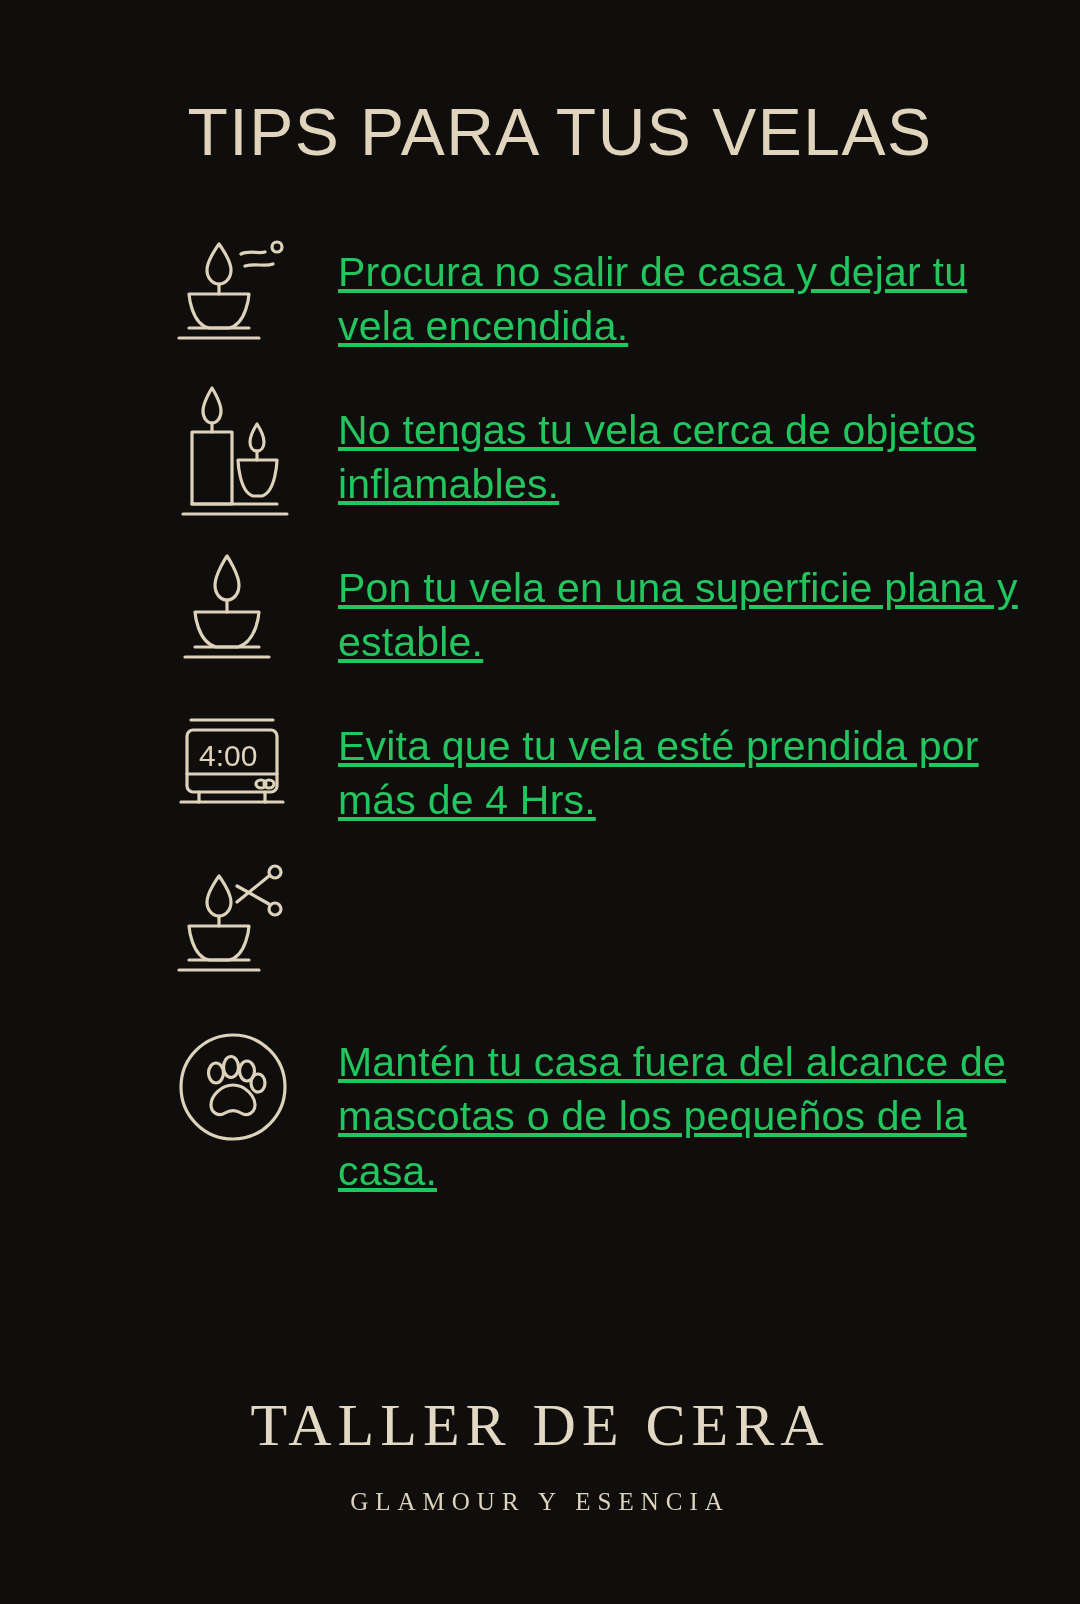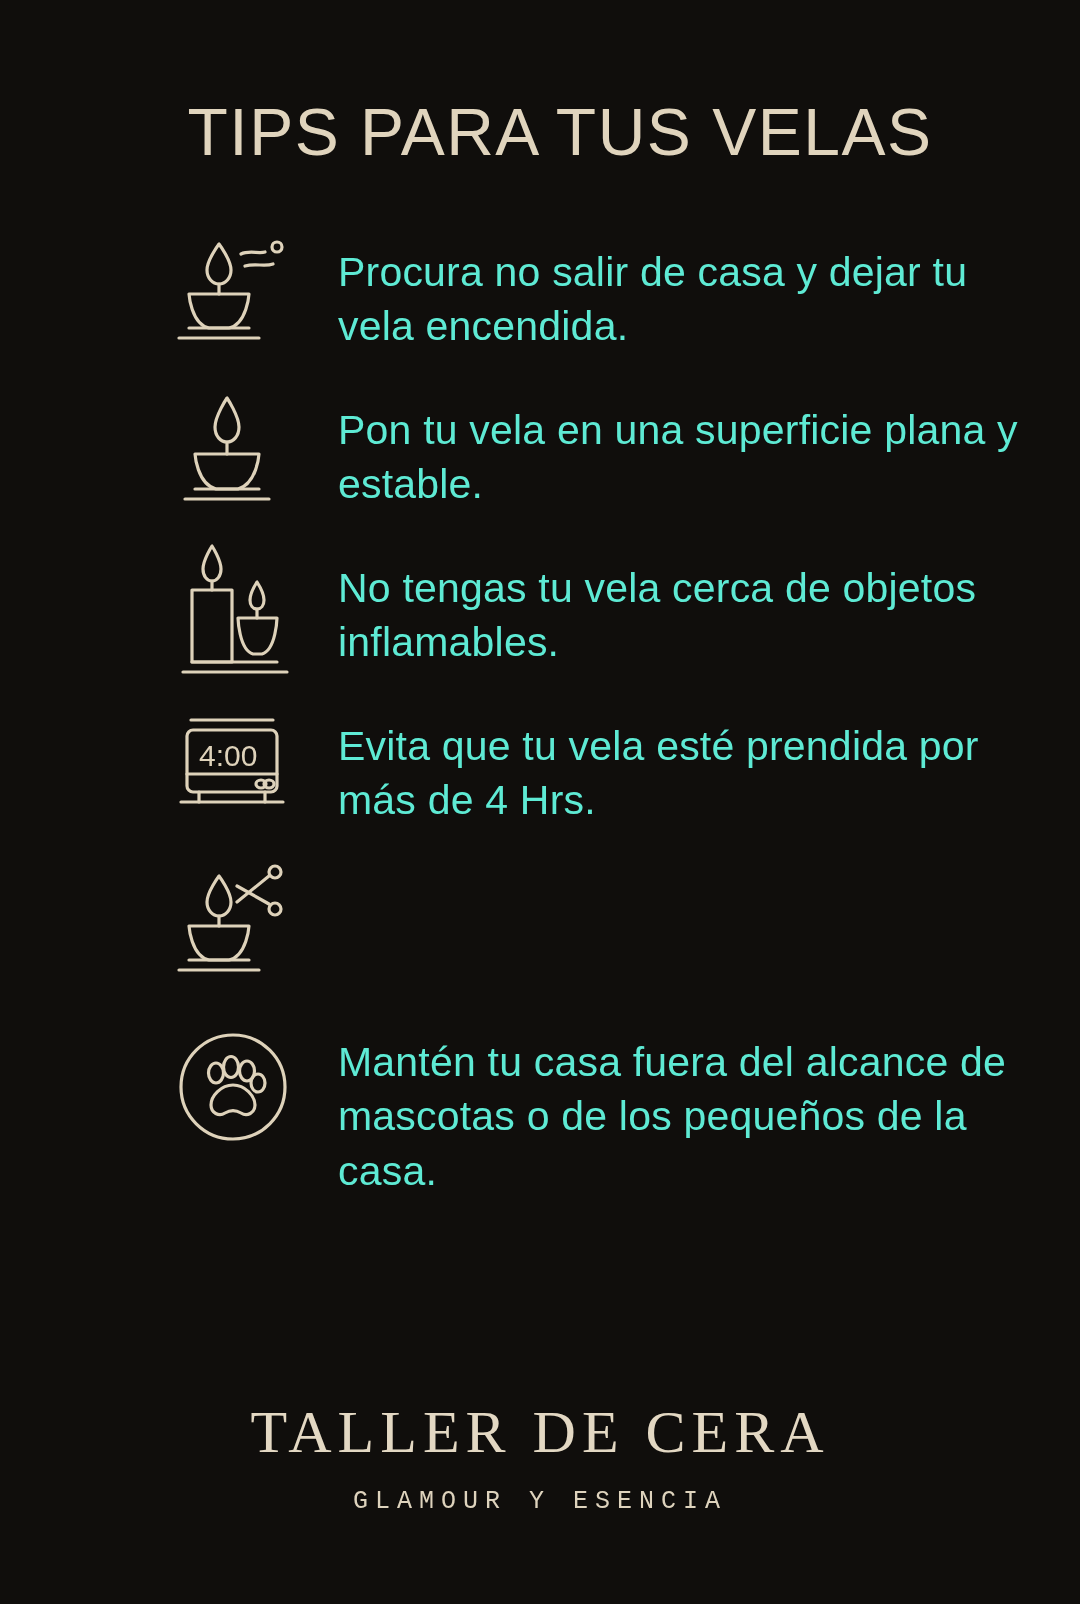--- a/index.html
+++ b/index.html
@@ -54,48 +54,49 @@
     align-items: center;
     justify-content: center;
   }
   .tip-icon svg {
     display: block;
   }
   .tip-text {
     flex: 1;
     font-size: 41px;
     line-height: 1.33;
-    color: #5eead4;
+    color: #22c55e;
     padding-left: 28px;
     padding-top: 18px;
     font-weight: 300;
     letter-spacing: 0.2px;
+    text-decoration: underline;
   }
   .tip.tall { min-height: 190px; }
   .footer {
     position: absolute;
     left: 0;
     right: 0;
     bottom: 88px;
     text-align: center;
   }
   .brand {
     font-family: "Liberation Serif", serif;
     font-size: 60px;
     letter-spacing: 6px;
     color: #e3d8c3;
     margin: 3px;
     font-weight: 400;
   }
   .tagline {
-    font-family: Liberation Mono, monospace;
+    font-family: Liberation Serif, serif;
     font-size: 25px;
     letter-spacing: 7px;
     color: #ded3bd;
-    margin-top: 20px;
+    margin-top: 28px;
     font-weight: 300;
     text-align: center;
   }
 </style>
 </head>
 <body>
 
 <div class="poster">
 
   <h1 class="title">TIPS PARA TUS VELAS</h1>
@@ -109,33 +110,20 @@
           <path d="M54 52 L54 62"></path>
           <path d="M24 62 L84 62 C84 62 82 92 64 96 L44 96 C26 92 24 62 24 62 Z"></path>
           <path d="M14 106 L94 106"></path>
           <path d="M24 96 L84 96"></path>
           <path d="M76 22 C84 18 94 22 100 20"></path>
           <path d="M80 34 C90 31 100 35 108 32"></path>
           <circle cx="112" cy="15" r="5"></circle>
         </svg>
       </div>
       <div class="tip-text">Procura no salir de casa y dejar tu vela encendida.</div>
-    </li>
-
-    <li class="tip">
-      <div class="tip-icon">
-        <svg width="140" height="130" viewBox="0 0 140 130" fill="none" stroke="#ded2ba" stroke-width="3.2" stroke-linecap="round" stroke-linejoin="round">
-          <path d="M62 8 C62 8 50 26 50 37 C50 46 55.5 52 62 52 C68.5 52 74 46 74 37 C74 26 62 8 62 8 Z"></path>
-          <path d="M62 52 L62 64"></path>
-          <path d="M30 64 L94 64 C94 64 92 94 73 99 L51 99 C32 94 30 64 30 64 Z"></path>
-          <path d="M20 109 L104 109"></path>
-          <path d="M30 99 L94 99"></path>
-        </svg>
-      </div>
-      <div class="tip-text">Pon tu vela en una superficie plana y estable.</div>
     </li>
 
     <li class="tip">
       <div class="tip-icon">
         <svg width="140" height="150" viewBox="0 0 140 150" fill="none" stroke="#ded2ba" stroke-width="3.2" stroke-linecap="round" stroke-linejoin="round">
           <path d="M47 8 C47 8 38 22 38 31 C38 38 42 43 47 43 C52 43 56 38 56 31 C56 22 47 8 47 8 Z"></path>
           <path d="M47 43 L47 52"></path>
           <rect x="27" y="52" width="40" height="72"></rect>
           <path d="M92 44 C92 44 85 55 85 62 C85 67.5 88 71 92 71 C96 71 99 67.5 99 62 C99 55 92 44 92 44 Z"></path>
           <path d="M92 71 L92 80"></path>
@@ -143,20 +131,33 @@
           <path d="M18 134 L122 134"></path>
           <path d="M27 124 L112 124"></path>
         </svg>
       </div>
       <div class="tip-text">No tengas tu vela cerca de objetos inflamables.</div>
     </li>
 
     <li class="tip">
       <div class="tip-icon">
         <svg width="140" height="130" viewBox="0 0 140 130" fill="none" stroke="#ded2ba" stroke-width="3.2" stroke-linecap="round" stroke-linejoin="round">
+          <path d="M62 8 C62 8 50 26 50 37 C50 46 55.5 52 62 52 C68.5 52 74 46 74 37 C74 26 62 8 62 8 Z"></path>
+          <path d="M62 52 L62 64"></path>
+          <path d="M30 64 L94 64 C94 64 92 94 73 99 L51 99 C32 94 30 64 30 64 Z"></path>
+          <path d="M20 109 L104 109"></path>
+          <path d="M30 99 L94 99"></path>
+        </svg>
+      </div>
+      <div class="tip-text">Pon tu vela en una superficie plana y estable.</div>
+    </li>
+
+    <li class="tip">
+      <div class="tip-icon">
+        <svg width="140" height="130" viewBox="0 0 140 130" fill="none" stroke="#ded2ba" stroke-width="3.2" stroke-linecap="round" stroke-linejoin="round">
           <path d="M26 14 L108 14"></path>
           <rect x="22" y="24" width="90" height="62" rx="6"></rect>
           <path d="M22 68 L112 68"></path>
           <path d="M16 96 L118 96"></path>
           <path d="M34 86 L34 96"></path>
           <path d="M100 86 L100 96"></path>
           <ellipse cx="96" cy="78" rx="5" ry="4"></ellipse>
           <ellipse cx="104" cy="78" rx="5" ry="4"></ellipse>
           <text x="34" y="60" font-family="Liberation Sans, sans-serif" font-size="30" fill="#ded2ba" stroke="none">4:00</text>
         </svg>

